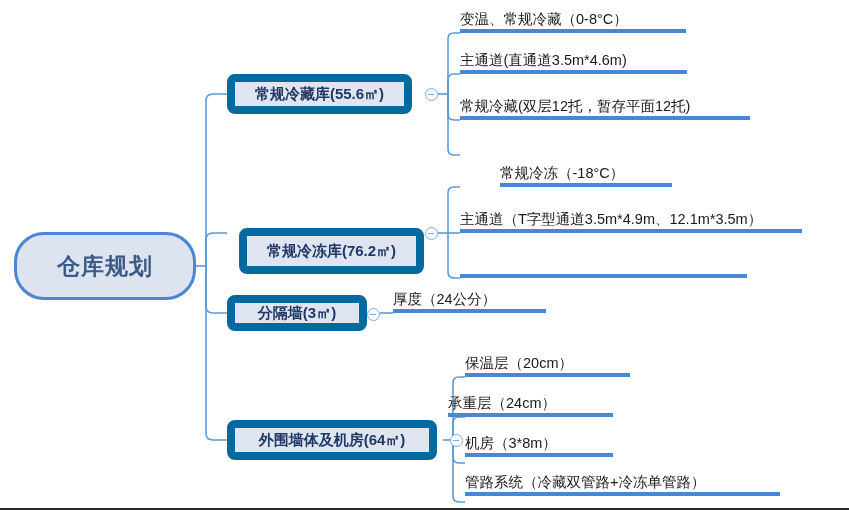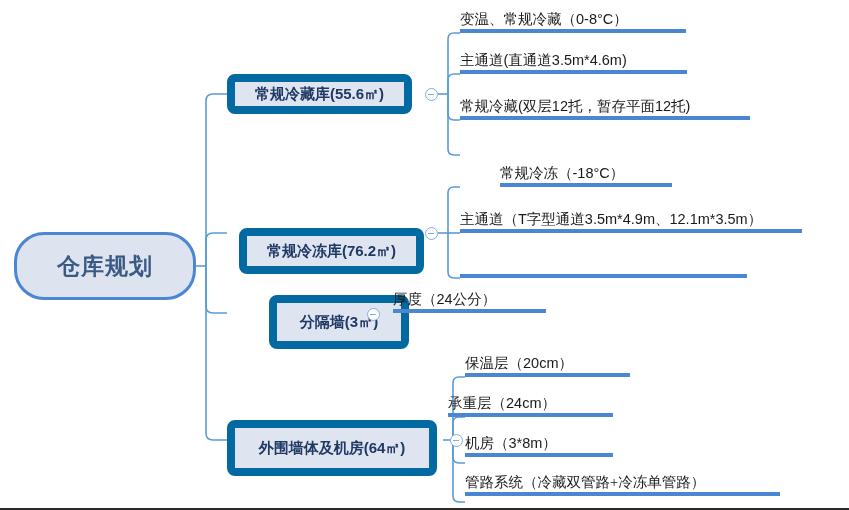--- a/index.html
+++ b/index.html
@@ -174,46 +174,46 @@
     <span class="leaf-underline" style="width:172px;"></span>
   </div>
   <div class="leaf" style="left:460px; top:207px; width:342px; height:26px;">
     <span class="leaf-text">主通道（T字型通道3.5m*4.9m、12.1m*3.5m）</span>
     <span class="leaf-underline" style="width:342px;"></span>
   </div>
   <div class="leaf" style="left:460px; top:252px; width:287px; height:26px;">
     <span class="leaf-underline" style="width:287px;"></span>
   </div>
 
-  <div class="node node-branch" style="left:227px; top:295px; width:140px; height:54px;margin-left:42px;">
+  <div class="node node-branch" style="left:227px; top:295px; width:140px; height:36px;">
     <span>分隔墙(3㎡)</span>
   </div>
   <div class="toggle" style="left:367px; top:307.5px;"></div>
 
   <div class="leaf" style="left:393px; top:287px; width:153px; height:26px;">
     <span class="leaf-text">厚度（24公分）</span>
     <span class="leaf-underline" style="width:153px;"></span>
   </div>
 
-  <div class="node node-branch" style="left:227px; top:420px; width:210px; height:56px;">
+  <div class="node node-branch" style="left:227px; top:420px; width:210px; height:40px;">
     <span>外围墙体及机房(64㎡)</span>
   </div>
   <div class="toggle" style="left:450px; top:433.5px;"></div>
 
   <div class="leaf" style="left:465px; top:351px; width:165px; height:26px;">
     <span class="leaf-text">保温层（20cm）</span>
     <span class="leaf-underline" style="width:165px;"></span>
   </div>
   <div class="leaf" style="left:448px; top:391px; width:165px; height:26px;">
     <span class="leaf-text">承重层（24cm）</span>
     <span class="leaf-underline" style="width:165px;"></span>
   </div>
   <div class="leaf" style="left:465px; top:431px; width:148px; height:26px;">
     <span class="leaf-text">机房（3*8m）</span>
     <span class="leaf-underline" style="width:148px;"></span>
   </div>
-  <div class="leaf" style="left:465px; top:470px; width:315px; height:26px;font-family:Liberation Serif, serif;">
+  <div class="leaf" style="left:465px; top:470px; width:315px; height:26px;">
     <span class="leaf-text">管路系统（冷藏双管路+冷冻单管路）</span>
     <span class="leaf-underline" style="width:315px;"></span>
   </div>
 
   <div class="bottom-rule"></div>
 </div>
 
 </body></html>

